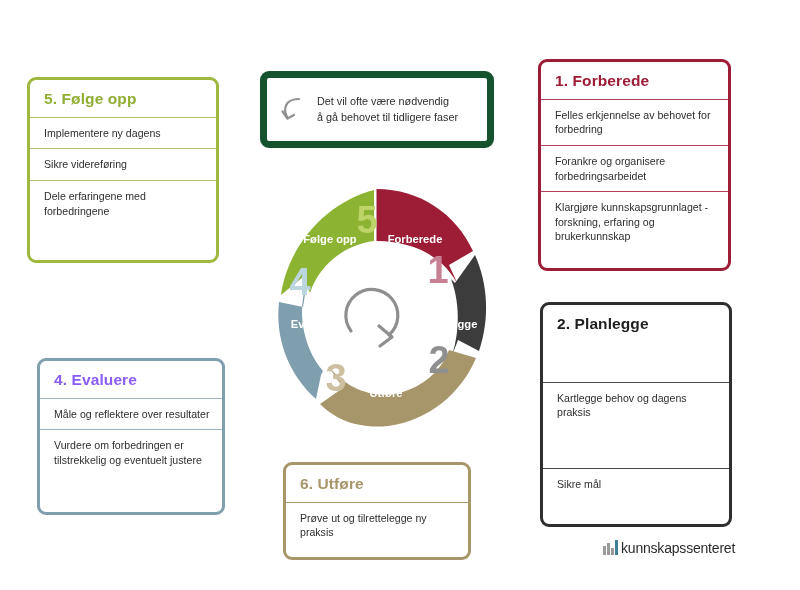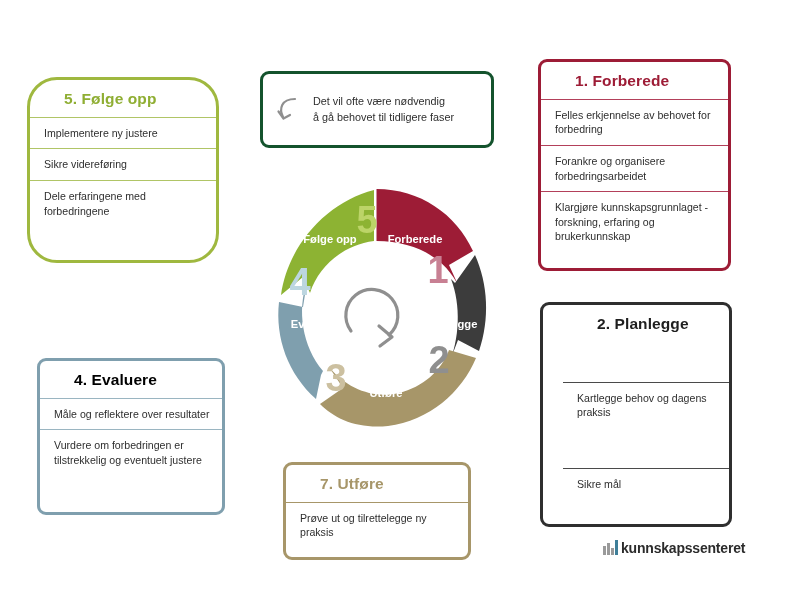--- a/index.html
+++ b/index.html
@@ -26,73 +26,72 @@
     border-width: 3px;
     border-radius: 9px;
     overflow: hidden;
   }
   .card-title {
     font-size: 15.5px;
     font-weight: bold;
     letter-spacing: .1px;
     padding: 10px 12px 9px 14px;
     line-height: 1.15;
-    margin-left: 20px;
   }
   .card-rows {
     display: block;
   }
   .card-row {
     font-size: 10.6px;
     line-height: 1.38;
     padding: 8px 12px 8px 14px;
     color: #2e2e2e;
     box-sizing: border-box;
     border-top-style: solid;
     border-top-width: 1.5px;
   }
 
   
   .theme-red   { border-color: #9d1c36; }
   .theme-red   .card-title { color: #9d1c36; }
   .theme-red   .card-row   { border-top-color: #b3405a; }
 
-  .theme-dark  { border-color: #2f2f2f; padding-left: 20px; }
+  .theme-dark  { border-color: #2f2f2f; }
   .theme-dark  .card-title { color: #1f1f1f; }
   .theme-dark  .card-row   { border-top-color: #4a4a4a; margin-top: 40px; }
 
   .theme-tan   { border-color: #a79669; }
   .theme-tan   .card-title { color: #a79669; }
   .theme-tan   .card-row   { border-top-color: #a79669; }
 
   .theme-blue  { border-color: #7f9fae; }
-  .theme-blue  .card-title { color: #000000; }
+  .theme-blue  .card-title { color: #8b5cf6; }
   .theme-blue  .card-row   { border-top-color: #9ab5c1; }
 
-  .theme-green { border-color: #9fb83f; border-radius: 30px; }
+  .theme-green { border-color: #9fb83f; }
   .theme-green .card-title { color: #8fae33; }
   .theme-green .card-row   { border-top-color: #b0c566; }
 
   
   #card-5 { left: 27px;  top: 77px;  width: 192px; height: 186px; }
   #card-4 { left: 37px;  top: 358px; width: 188px; height: 157px; }
   #card-3 { left: 283px; top: 462px; width: 188px; height: 98px;  }
   #card-1 { left: 538px; top: 59px;  width: 193px; height: 212px; }
   #card-2 { left: 540px; top: 302px; width: 192px; height: 225px; }
 
   
   #callout {
     position: absolute;
     left: 260px;
     top: 71px;
     width: 234px;
     height: 77px;
     box-sizing: border-box;
     background: #ffffff;
-    border: 3px solid #14532d;
+    border: 7px solid #14532d;
     border-radius: 9px;
     display: flex;
     align-items: center;
     padding: 0 8px 0 10px;
   }
   #callout .callout-icon {
     flex: 0 0 auto;
     width: 34px;
     height: 34px;
     margin-right: 6px;
@@ -143,48 +142,48 @@
     width: 2.5px;
     margin-right: 1.5px;
     background: #9a9a9a;
   }
   #logo .logo-bars i.b1 { height: 9px; }
   #logo .logo-bars i.b2 { height: 12px; }
   #logo .logo-bars i.b3 { height: 7px; }
   #logo .logo-bars i.accent { height: 15px; background: #3f7f99; }
   #logo .logo-word {
     font-size: 14px;
-    font-weight: bold;
+    font-weight: normal;
     color: #2b2b2b;
     letter-spacing: -.2px;
     line-height: 1;
   }
 </style>
 </head>
 <body>
 
 <div class="card theme-green" id="card-5">
   <div class="card-title">5. Følge opp</div>
   <div class="card-rows">
-    <div class="card-row">Implementere ny justere</div>
+    <div class="card-row">Implementere ny dagens</div>
     <div class="card-row">Sikre videreføring</div>
     <div class="card-row">Dele erfaringene med forbedringene</div>
   </div>
 </div>
 
 <div class="card theme-blue" id="card-4">
   <div class="card-title">4. Evaluere</div>
   <div class="card-rows">
     <div class="card-row">Måle og reflektere over resultater</div>
     <div class="card-row">Vurdere om forbedringen er tilstrekkelig og eventuelt justere</div>
   </div>
 </div>
 
 <div class="card theme-tan" id="card-3">
-  <div class="card-title">7. Utføre</div>
+  <div class="card-title">6. Utføre</div>
   <div class="card-rows">
     <div class="card-row">Prøve ut  og tilrettelegge ny praksis</div>
   </div>
 </div>
 
 <div class="card theme-red" id="card-1">
   <div class="card-title">1. Forberede</div>
   <div class="card-rows">
     <div class="card-row">Felles erkjennelse av behovet for forbedring</div>
     <div class="card-row">Forankre og organisere forbedringsarbeidet</div>

